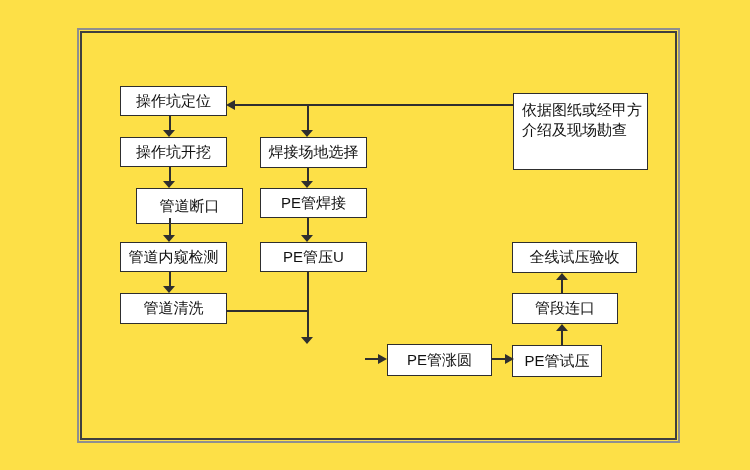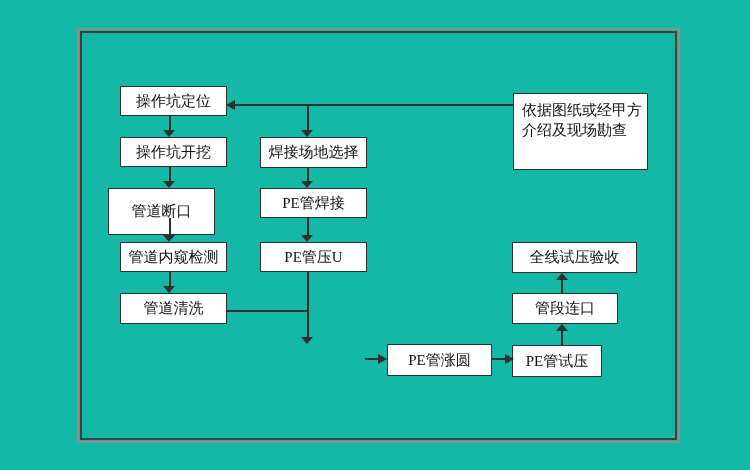--- a/index.html
+++ b/index.html
@@ -4,22 +4,22 @@
 <style>
   html, body {
     margin: 0;
     padding: 0;
     background: #ffffff;
   }
   .canvas {
     position: relative;
     width: 750px;
     height: 470px;
-    background: #14b8a6;
-    font-family: Liberation Serif, serif;
+    background: #fde047;
+    font-family: Liberation Sans, sans-serif;
     overflow: hidden;
   }
   .frame-outer {
     position: absolute;
     left: 77px;
     top: 28px;
     width: 603px;
     height: 415px;
     border: 2px solid #8f8f8f;
     box-sizing: border-box;
@@ -70,21 +70,21 @@
 <body>
 
 <div class="canvas">
 
   <div class="frame-outer">
     <div class="frame-inner"></div>
   </div>
 
   <div class="node" style="left:120px;top:86px;width:107px;height:30px">操作坑定位</div>
   <div class="node" style="left:120px;top:137px;width:107px;height:30px">操作坑开挖</div>
-  <div class="node" style="left:108px;top:188px;width:107px;height:47px">管道断口</div>
+  <div class="node" style="left:136px;top:188px;width:107px;height:36px">管道断口</div>
   <div class="node" style="left:120px;top:242px;width:107px;height:30px">管道内窥检测</div>
   <div class="node" style="left:120px;top:293px;width:107px;height:31px">管道清洗</div>
 
   <div class="node" style="left:260px;top:137px;width:107px;height:31px">焊接场地选择</div>
   <div class="node" style="left:260px;top:188px;width:107px;height:30px">PE管焊接</div>
   <div class="node" style="left:260px;top:242px;width:107px;height:30px">PE管压U</div>
 
   <div class="node" style="left:387px;top:344px;width:105px;height:32px">PE管涨圆</div>
   <div class="node" style="left:512px;top:345px;width:90px;height:32px">PE管试压</div>
   <div class="node" style="left:512px;top:293px;width:106px;height:31px">管段连口</div>

